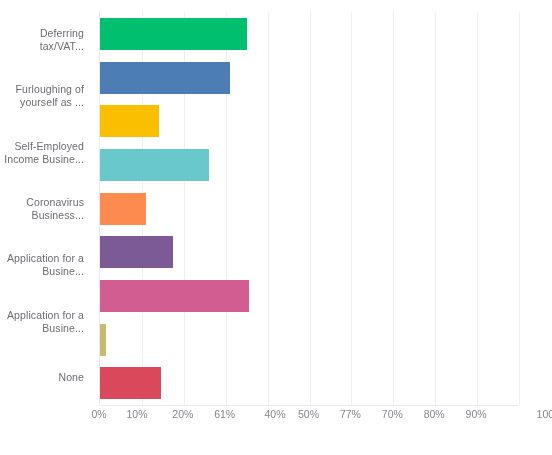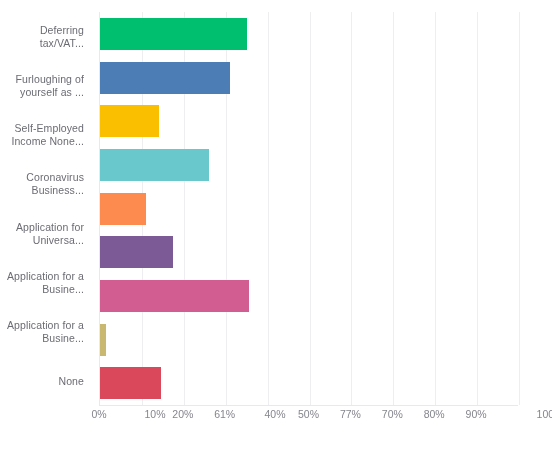--- a/index.html
+++ b/index.html
@@ -115,27 +115,24 @@
 <div id="chart-root">
 
   <div class="cat-labels">
       <div class="cat-label">
         <span>Deferring tax/VAT...</span>
       </div>
       <div class="cat-label">
         <span>Furloughing of yourself as ...</span>
       </div>
       <div class="cat-label">
-        <span>Self-Employed Income None...</span>
+        <span>Self-Employed Income Busine...</span>
       </div>
       <div class="cat-label">
         <span>Coronavirus Business...</span>
-      </div>
-      <div class="cat-label">
-        <span>Application for Universa...</span>
       </div>
       <div class="cat-label">
         <span>Application for a Busine...</span>
       </div>
       <div class="cat-label">
         <span>Application for a Busine...</span>
       </div>
       <div class="cat-label">
         <span>None</span>
       </div>
@@ -180,21 +177,21 @@
           <div class="bar" style="width: 6.285px; background: rgb(201, 184, 112);"></div>
         </div>
         <div class="bar-row">
           <div class="bar" style="width: 60.755px; background: rgb(217, 72, 91);"></div>
         </div>
       </div>
   </div>
 
   <div class="xticks">
       <div class="xtick" style="left: 0px; color: rgb(133, 133, 142);">0%</div>
-      <div class="xtick" style="left: 56px; color: rgb(133, 133, 142);">10%</div>
+      <div class="xtick" style="left: 38px; color: rgb(133, 133, 142);">10%</div>
       <div class="xtick" style="left: 83.8px; color: rgb(133, 133, 142);">20%</div>
       <div class="xtick" style="left: 125.7px; color: rgb(133, 133, 142);">61%</div>
       <div class="xtick" style="left: 176px; color: rgb(133, 133, 142);">40%</div>
       <div class="xtick" style="left: 209.5px; color: rgb(133, 133, 142);">50%</div>
       <div class="xtick" style="left: 251.4px; color: rgb(133, 133, 142);">77%</div>
       <div class="xtick" style="left: 293.3px; color: rgb(133, 133, 142);">70%</div>
       <div class="xtick" style="left: 335.2px; color: rgb(133, 133, 142);">80%</div>
       <div class="xtick" style="left: 377.1px; color: rgb(133, 133, 142);">90%</div>
       <div class="xtick" style="left: 439px; color: rgb(133, 133, 142); margin-left: 12px;">100%</div>
     </div>

